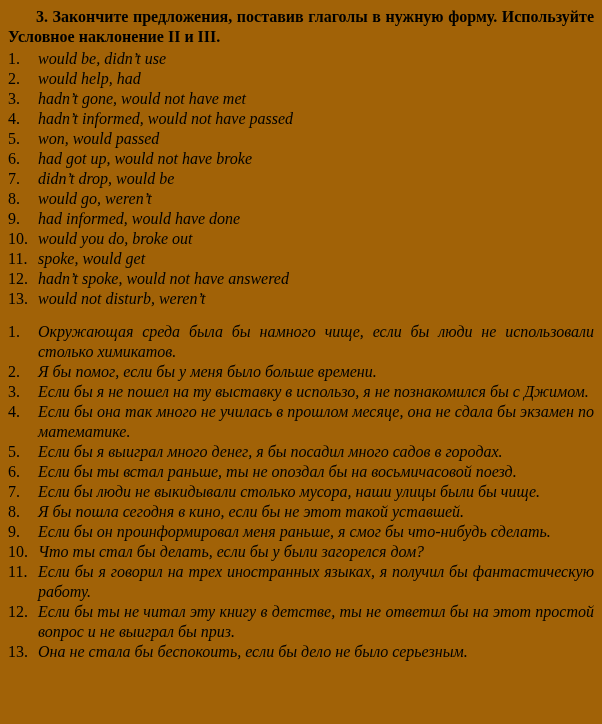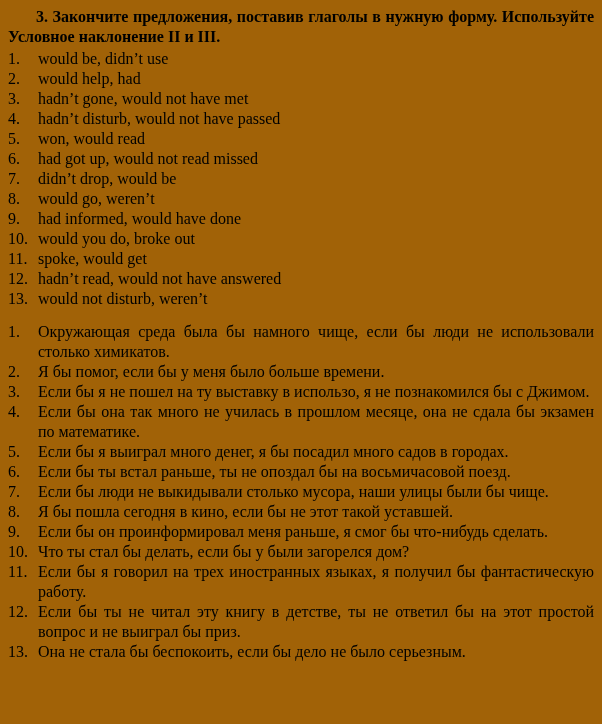--- a/index.html
+++ b/index.html
@@ -34,20 +34,21 @@
     display: flex;
     align-items: baseline;
   }
   .num {
     flex: 0 0 30px;
     width: 30px;
   }
   .text {
     flex: 1 1 auto;
     text-align: justify;
+    font-style: italic;
   }
 </style>
 </head>
 <body>
 
 <div class="page">
 
   <p class="heading">3. Закончите предложения, поставив глаголы в нужную форму. Ис­пользуйте Условное наклонение II и III.</p>
 
   <div class="list">
@@ -58,29 +59,29 @@
     <div class="item">
       <span class="num">2.</span>
       <span class="text">would help, had</span>
     </div>
     <div class="item">
       <span class="num">3.</span>
       <span class="text">hadn’t gone, would not have met</span>
     </div>
     <div class="item">
       <span class="num">4.</span>
-      <span class="text">hadn’t disturb, would not have passed</span>
+      <span class="text">hadn’t informed, would not have passed</span>
     </div>
     <div class="item">
       <span class="num">5.</span>
-      <span class="text">won, would read</span>
+      <span class="text">won, would passed</span>
     </div>
     <div class="item">
       <span class="num">6.</span>
-      <span class="text">had got up, would not read missed</span>
+      <span class="text">had got up, would not have broke</span>
     </div>
     <div class="item">
       <span class="num">7.</span>
       <span class="text">didn’t drop, would be</span>
     </div>
     <div class="item">
       <span class="num">8.</span>
       <span class="text">would go, weren’t</span>
     </div>
     <div class="item">
@@ -90,21 +91,21 @@
     <div class="item">
       <span class="num">10.</span>
       <span class="text">would you do, broke out</span>
     </div>
     <div class="item">
       <span class="num">11.</span>
       <span class="text">spoke, would get</span>
     </div>
     <div class="item">
       <span class="num">12.</span>
-      <span class="text">hadn’t read, would not have answered</span>
+      <span class="text">hadn’t spoke, would not have answered</span>
     </div>
     <div class="item">
       <span class="num">13.</span>
       <span class="text">would not disturb, weren’t</span>
     </div>
   </div>
 
   <div class="list translations">
     <div class="item">
       <span class="num">1.</span>

